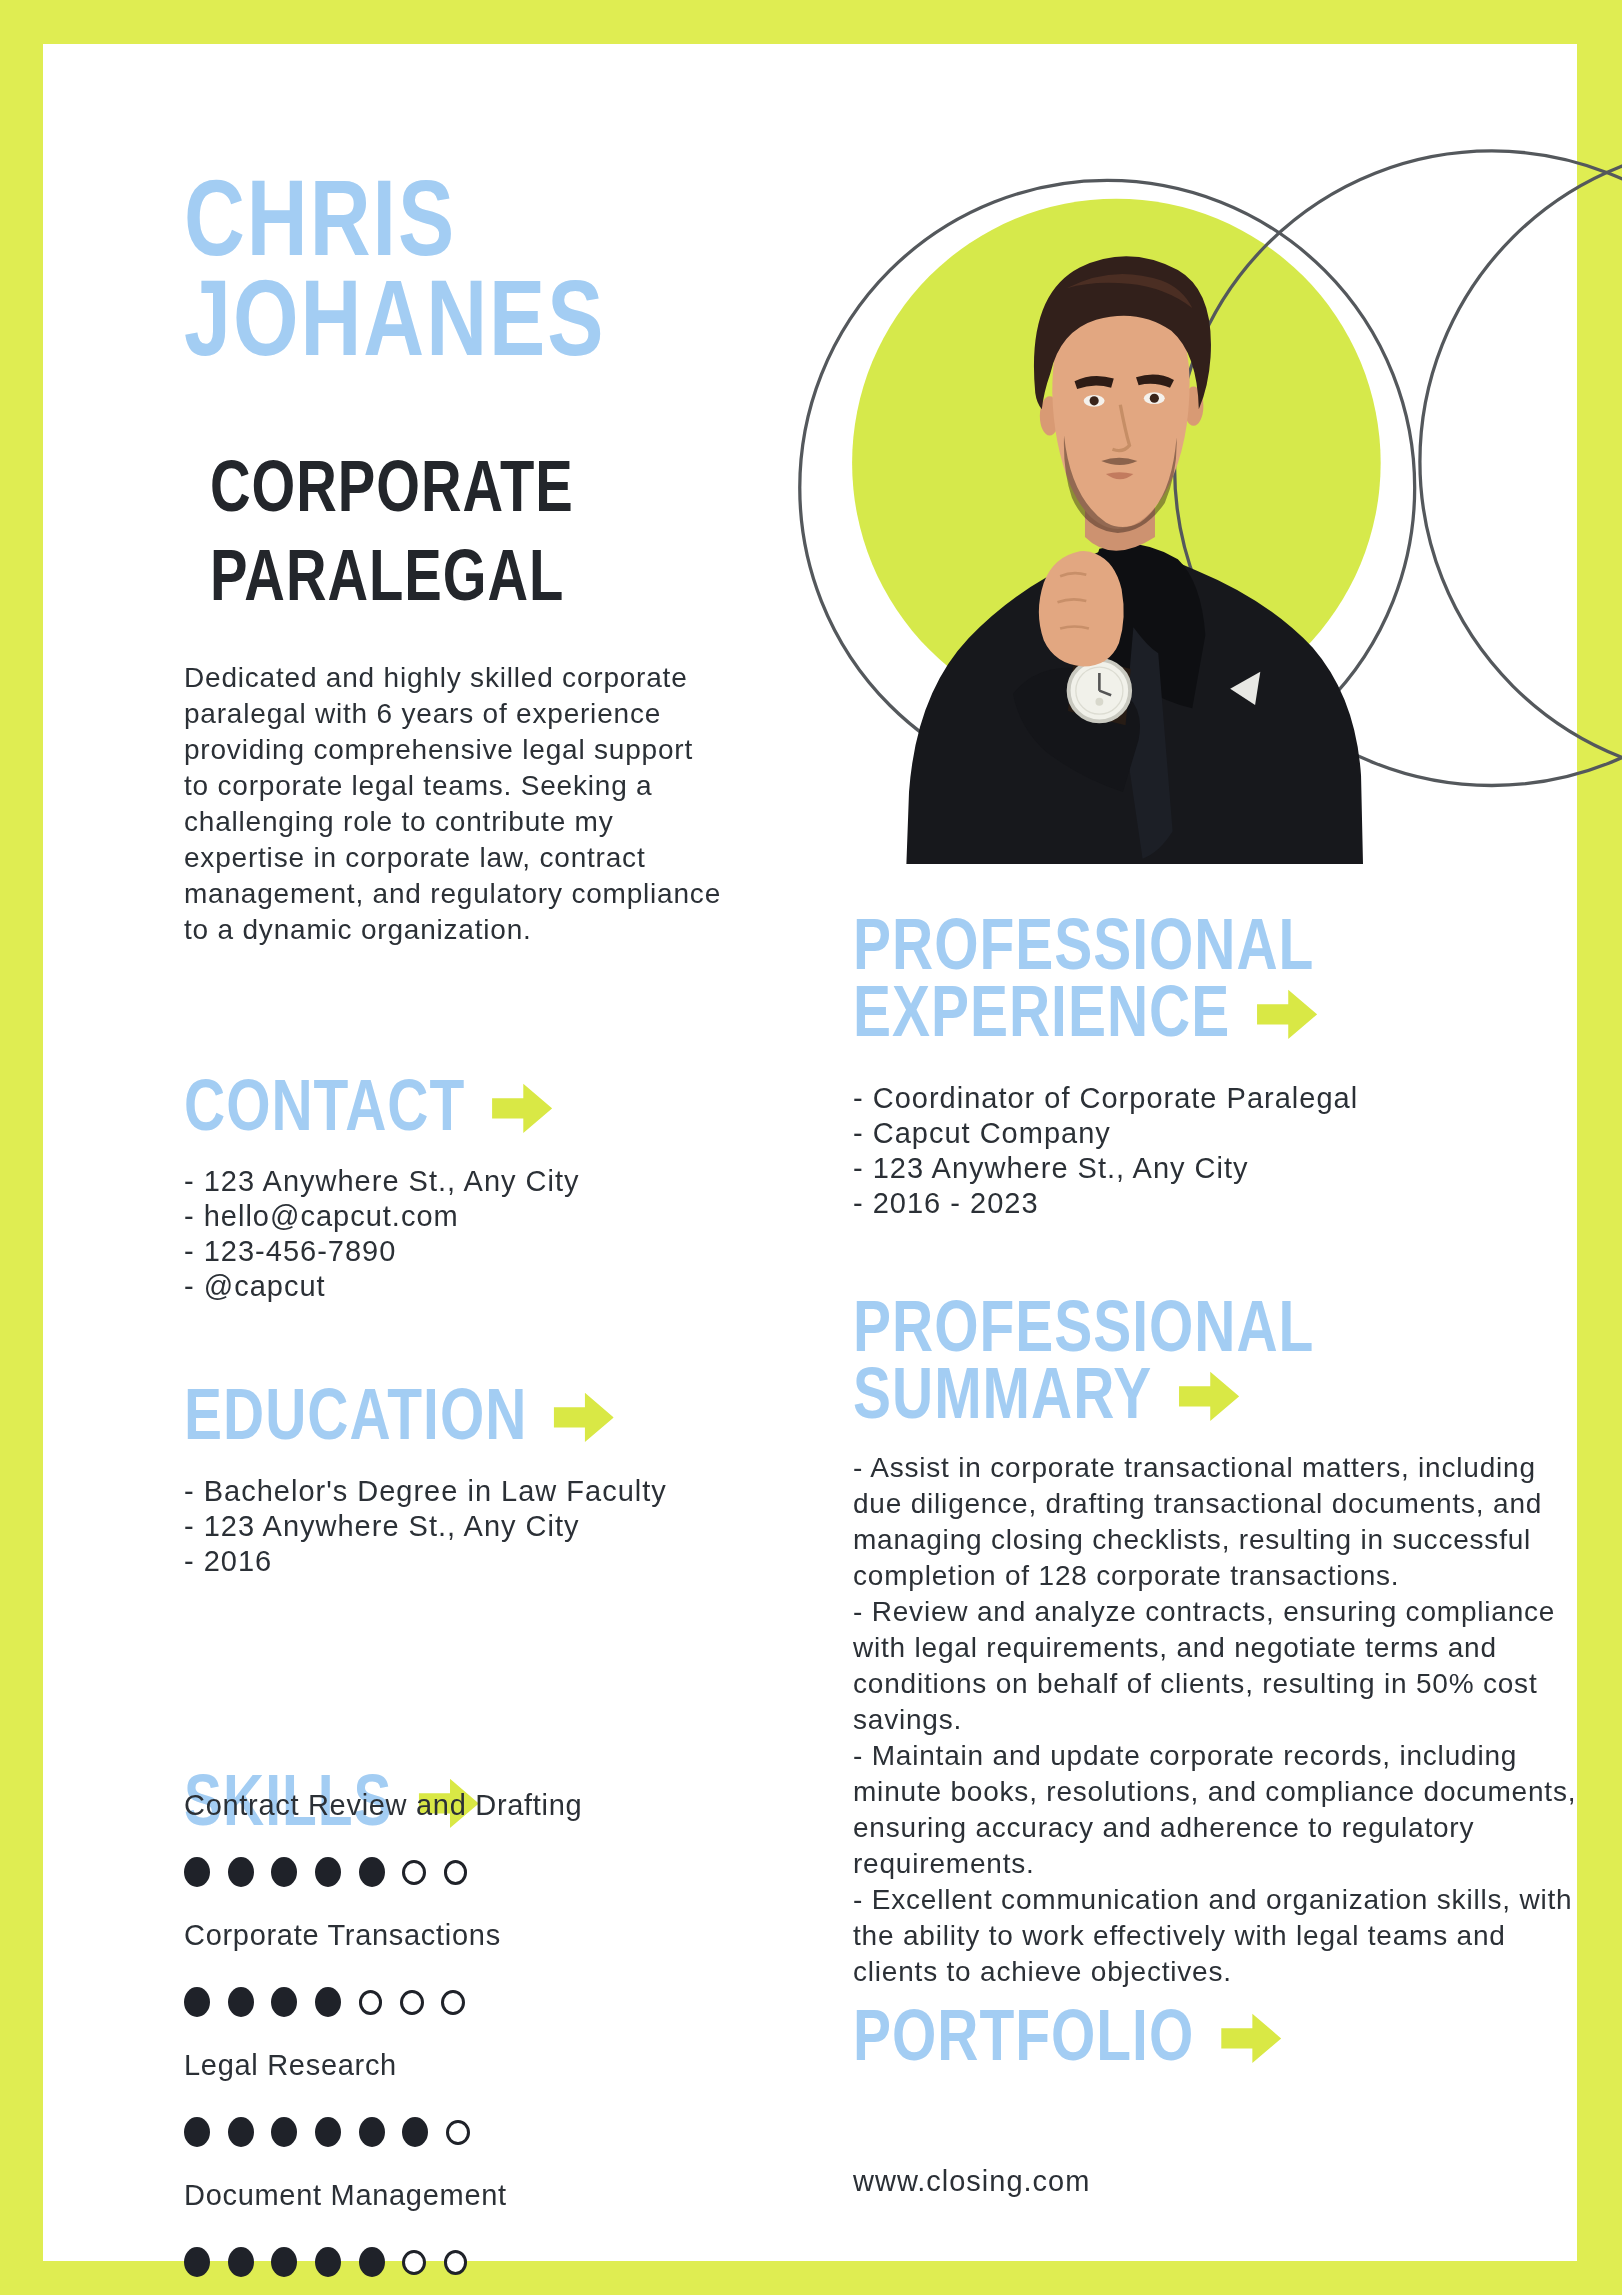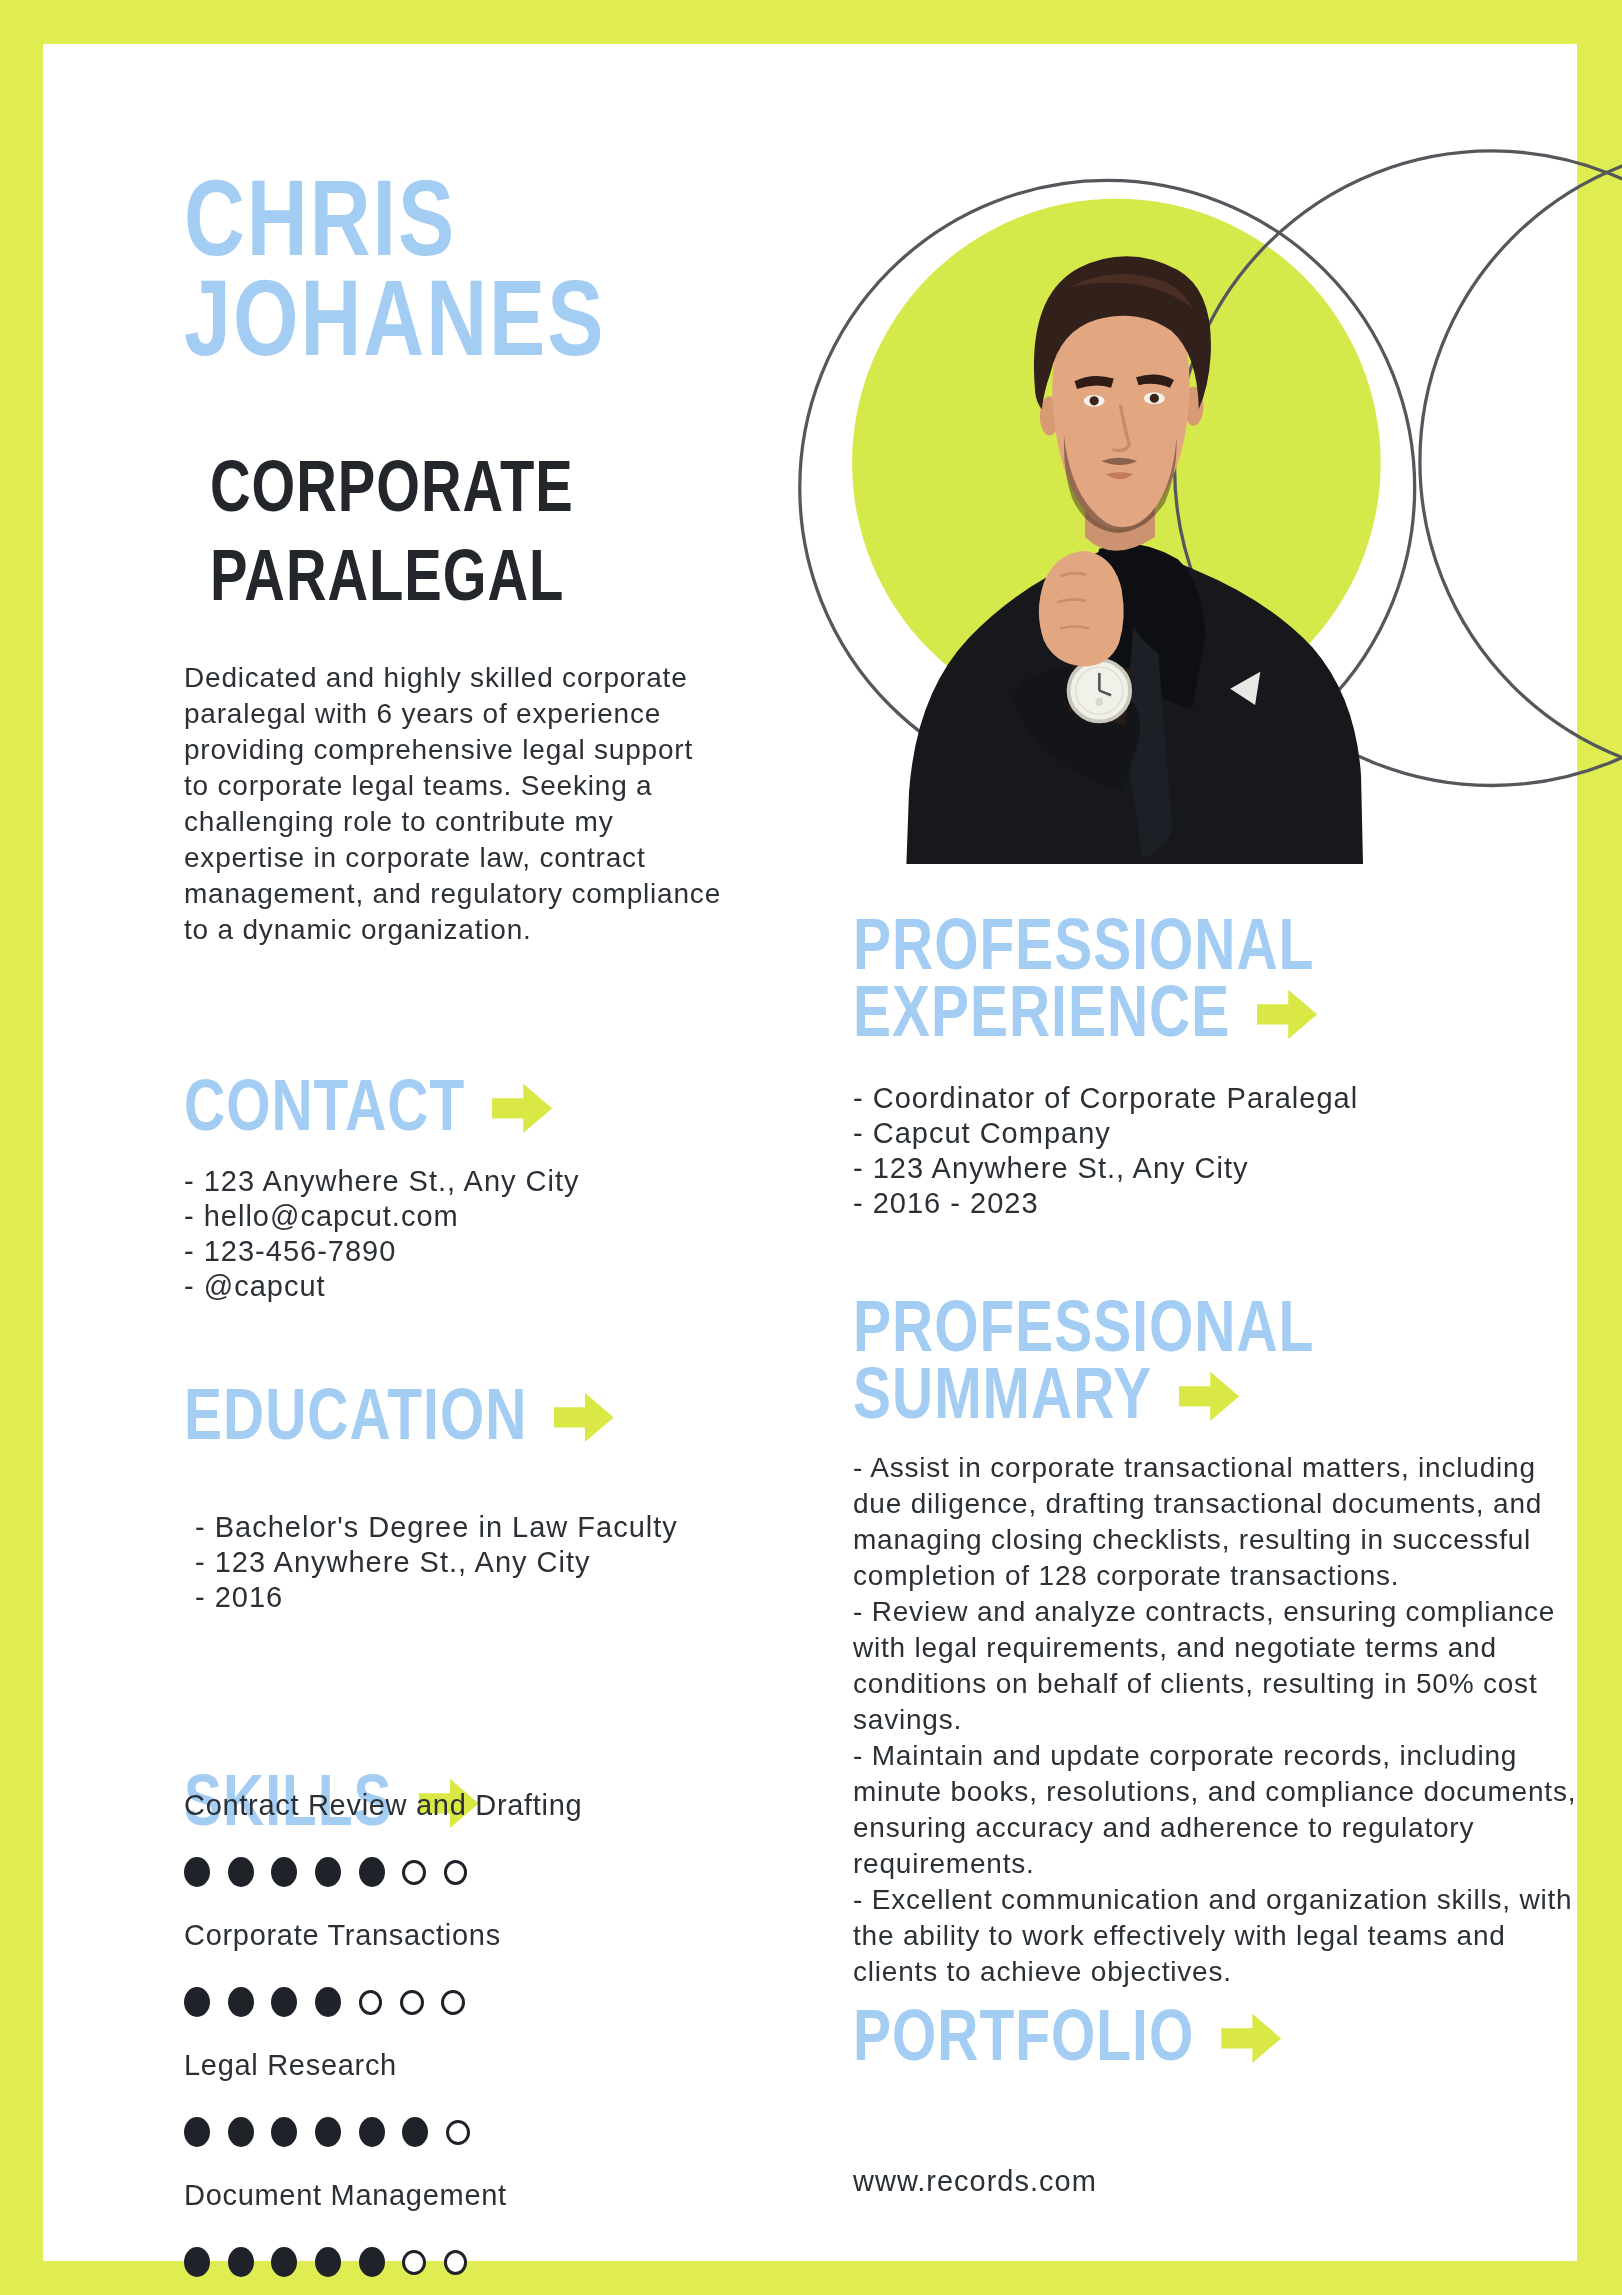--- a/index.html
+++ b/index.html
@@ -23,21 +23,21 @@
   .arrow-wrap svg{display:inline-block;}
   .name{left:141px;top:124px;font-weight:bold;font-size:108px;line-height:100px;letter-spacing:2.6px;color:var(--blue);}
   .role{left:141px;top:398px;font-weight:bold;font-size:72px;line-height:89px;letter-spacing:1.3px;color:var(--ink);margin-left:26px;}
   .h1{font-weight:bold;font-size:73px;line-height:67px;letter-spacing:1.3px;color:var(--blue);}
   .body-text{font-size:28px;line-height:36px;letter-spacing:0.8px;color:var(--text);}
   .list{font-size:29px;line-height:35px;letter-spacing:1px;color:var(--text);}
   .summary-left{left:141px;top:616px;width:537px;}
   .contact-h{left:141px;top:1027px;}
   .contact-list{left:141px;top:1120px;}
   .education-h{left:141px;top:1336px;}
-  .education-list{left:152px;top:1430px;margin-top:36px;}
+  .education-list{left:141px;top:1430px;}
   .skills-h{left:141px;top:1722px;}
   .skills-wrap{left:141px;top:1745px;width:589px;}
   .skill+.skill{margin-top:32px;}
   .skill-label{font-size:29px;line-height:33px;letter-spacing:0.7px;color:var(--text);}
   .dots{display:flex;align-items:center;gap:17.7px;margin-top:35px;height:30px;}
   .dot{width:26px;height:30px;border-radius:50%;background:var(--dot);}
   .dot.empty{width:23.6px;height:25px;background:#fff;border:3.3px solid var(--dot);}
   .exp-h{left:810px;top:866px;}
   .exp-list{left:810px;top:1037px;}
   .psum-h{left:810px;top:1248px;}
@@ -166,21 +166,21 @@
       <div>- Review and analyze contracts, ensuring compliance with legal requirements, and negotiate terms and conditions on behalf of clients, resulting in 50% cost savings.</div>
       <div>- Maintain and update corporate records, including minute books, resolutions, and compliance documents, ensuring accuracy and adherence to regulatory requirements.</div>
       <div>- Excellent communication and organization skills, with the ability to work effectively with legal teams and clients to achieve objectives.</div>
     </div>
 
   <div class="abs h1 portfolio-h">
     <span class="cond"><span>PORTFOLIO</span><span class="arrow-wrap"><svg width="60" height="51" viewBox="0 0 100 82">
             <path d="M0 24 H52 V0 L100 41 L52 82 V58 H0 Z" fill="#d9e845"></path>
           </svg></span></span>
   </div>
-  <div class="abs portfolio-url">www.records.com</div>
+  <div class="abs portfolio-url">www.closing.com</div>
 
 </div>
 
 <svg class="abs deco-svg" viewBox="0 0 1300 1200">
 
   <circle cx="526" cy="587" r="404" fill="#d6e94b"></circle>
 
   <circle cx="512" cy="625" r="470" fill="none" stroke="#54585c" stroke-width="5"></circle>
   <circle cx="1100" cy="595" r="485" fill="none" stroke="#54585c" stroke-width="5"></circle>
   <circle cx="1475" cy="585" r="485" fill="none" stroke="#54585c" stroke-width="5"></circle>

